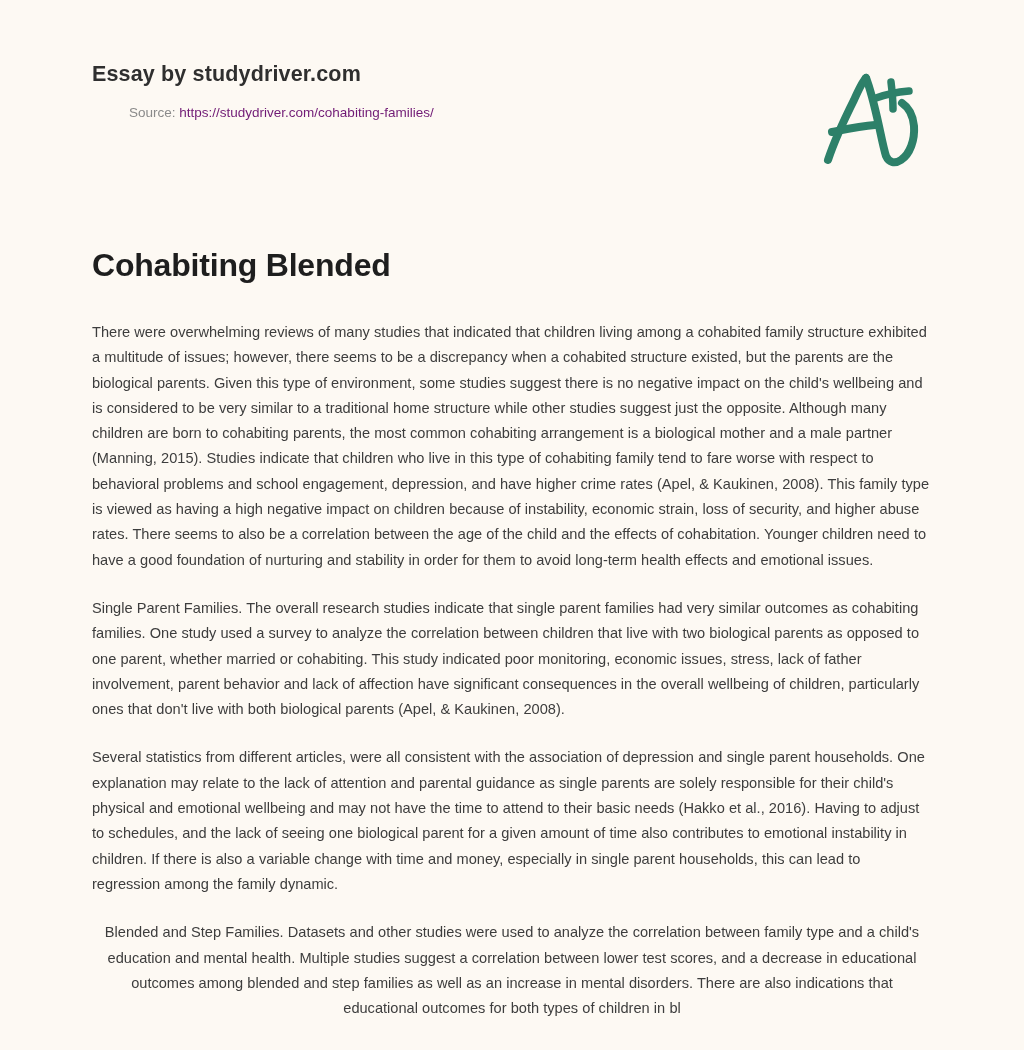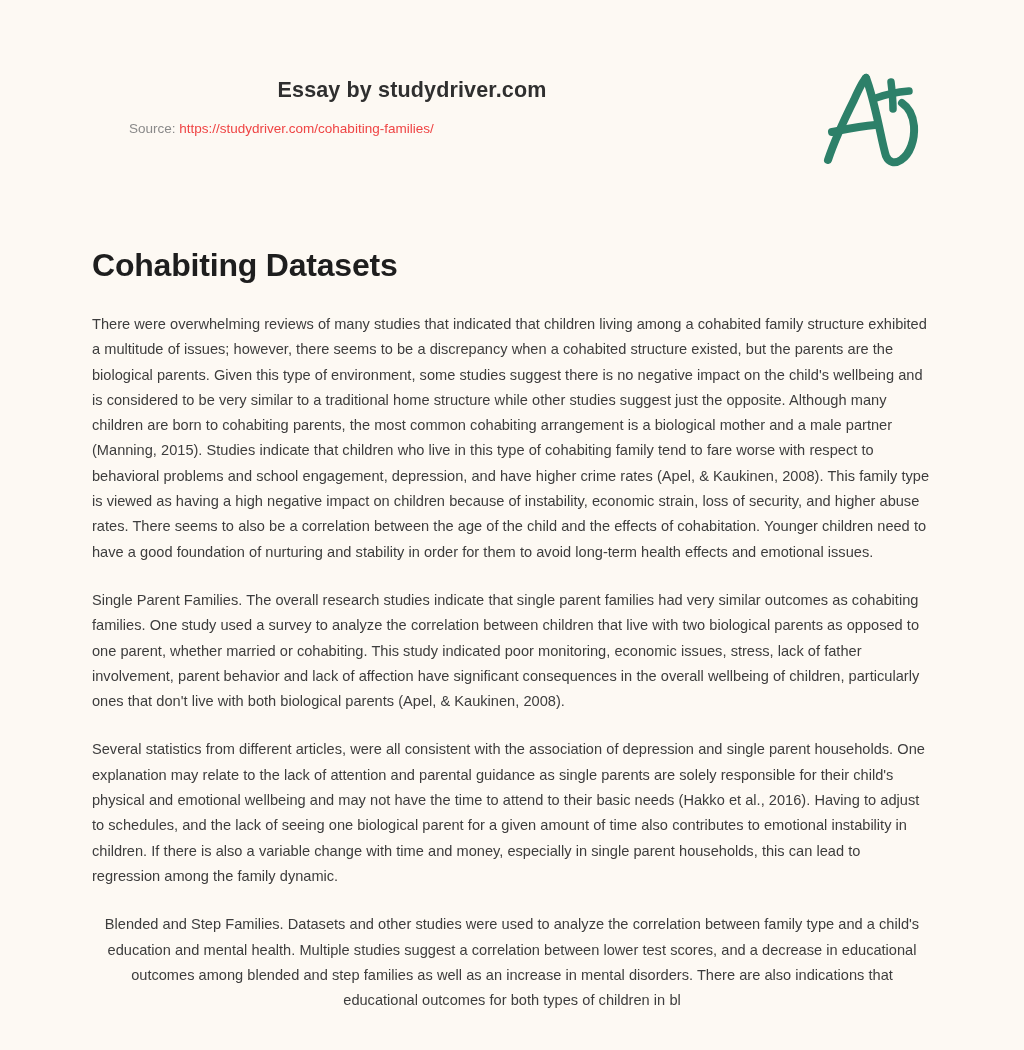--- a/index.html
+++ b/index.html
@@ -39,38 +39,37 @@
     top: 62px;
     width: 640px;
   }
 
   .essay-by {
     font-size: 21.5px;
     font-weight: bold;
     color: #2f2f2f;
     letter-spacing: 0.15px;
     line-height: 1.2;
-    margin: 16px;
-    text-align: center;
+    margin: 0;
   }
 
   .source-line {
     margin-top: 16px;
     font-size: 13.5px;
     line-height: 1.3;
     white-space: nowrap;
   }
 
   .source-label {
     color: #8a8a8a;
     margin-left: 37px;
   }
 
   .source-url {
-    color: #ef4444;
+    color: #701a75;
     text-decoration: none;
   }
 
   
   .logo-wrap {
     position: absolute;
     left: 812px;
     top: 68px;
     width: 116px;
     height: 100px;
@@ -98,21 +97,21 @@
   .doc-body {
     position: absolute;
     left: 92px;
     top: 312px;
     width: 840px;
     height: 738px;
     overflow: hidden;
   }
 
   .doc-body p {
-    margin: 0 0 23px 0;
+    margin: 8px 0 23px 0;
     font-size: 14.6px;
     line-height: 25.3px;
     color: #3d3d3d;
     text-align: left;
     letter-spacing: 0.0px;
     word-spacing: 0.1px;
   }
 
   .doc-body p:last-child {
     margin-bottom: 0;
@@ -148,21 +147,21 @@
           <path d="M20 64 C30 62, 48 58, 63 57" stroke-width="8"></path>
 
           <path d="M64 30 C72 27, 86 24, 97 23" stroke-width="7.5"></path>
 
           <path d="M79 14 C80 22, 81 33, 81 41" stroke-width="7.5"></path>
         </g>
       </svg>
     </div>
   </div>
 
-  <h1 class="doc-title">Cohabiting Datasets</h1>
+  <h1 class="doc-title">Cohabiting Blended</h1>
 
   <div class="doc-body">
     <p>There were overwhelming reviews of many studies that indicated that children living among a cohabited family structure exhibited a multitude of issues; however, there seems to be a discrepancy when a cohabited structure existed, but the parents are the biological parents. Given this type of environment, some studies suggest there is no negative impact on the child's wellbeing and is considered to be very similar to a traditional home structure while other studies suggest just the opposite. Although many children are born to cohabiting parents, the most common cohabiting arrangement is a biological mother and a male partner (Manning, 2015). Studies indicate that children who live in this type of cohabiting family tend to fare worse with respect to behavioral problems and school engagement, depression, and have higher crime rates (Apel, &amp; Kaukinen, 2008). This family type is viewed as having a high negative impact on children because of instability, economic strain, loss of security, and higher abuse rates. There seems to also be a correlation between the age of the child and the effects of cohabitation. Younger children need to have a good foundation of nurturing and stability in order for them to avoid long-term health effects and emotional issues.</p>
     <p>Single Parent Families. The overall research studies indicate that single parent families had very similar outcomes as cohabiting families. One study used a survey to analyze the correlation between children that live with two biological parents as opposed to one parent, whether married or cohabiting. This study indicated poor monitoring, economic issues, stress, lack of father involvement, parent behavior and lack of affection have significant consequences in the overall wellbeing of children, particularly ones that don't live with both biological parents (Apel, &amp; Kaukinen, 2008).</p>
     <p>Several statistics from different articles, were all consistent with the association of depression and single parent households. One explanation may relate to the lack of attention and parental guidance as single parents are solely responsible for their child's physical and emotional wellbeing and may not have the time to attend to their basic needs (Hakko et al., 2016). Having to adjust to schedules, and the lack of seeing one biological parent for a given amount of time also contributes to emotional instability in children. If there is also a variable change with time and money, especially in single parent households, this can lead to regression among the family dynamic.</p>
     <p>Blended and Step Families. Datasets and other studies were used to analyze the correlation between family type and a child's education and mental health. Multiple studies suggest a correlation between lower test scores, and a decrease in educational outcomes among blended and step families as well as an increase in mental disorders. There are also indications that educational outcomes for both types of children in bl</p>
   </div>
 
 </div>
 

